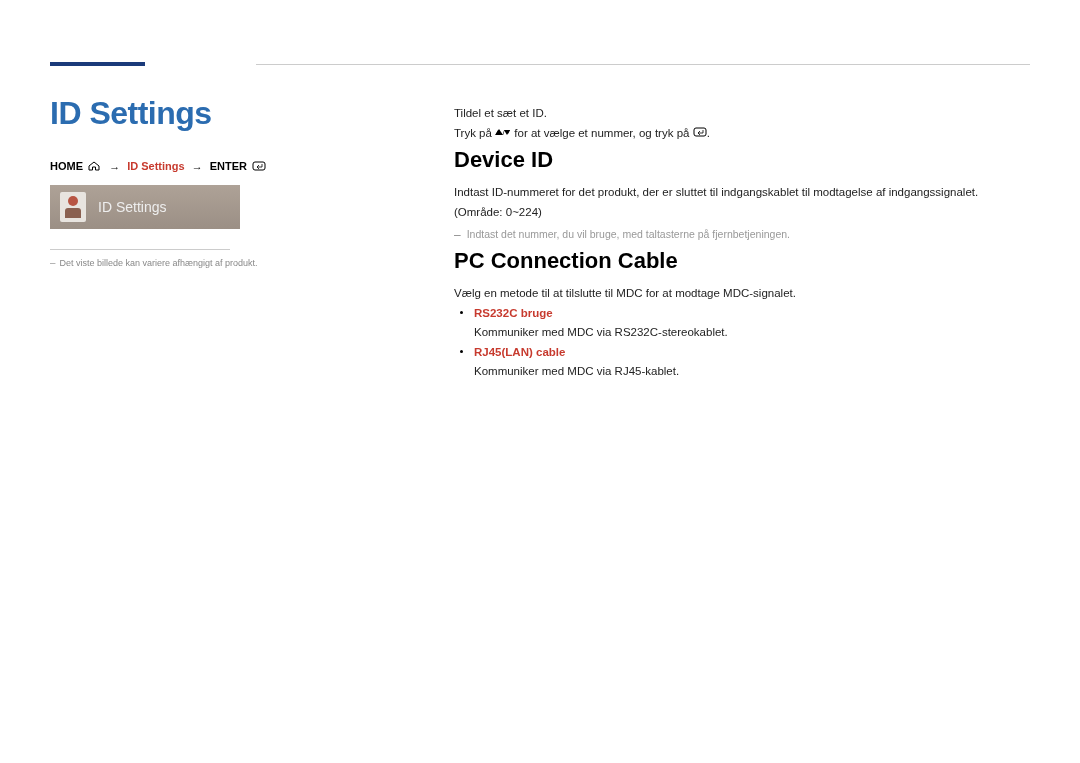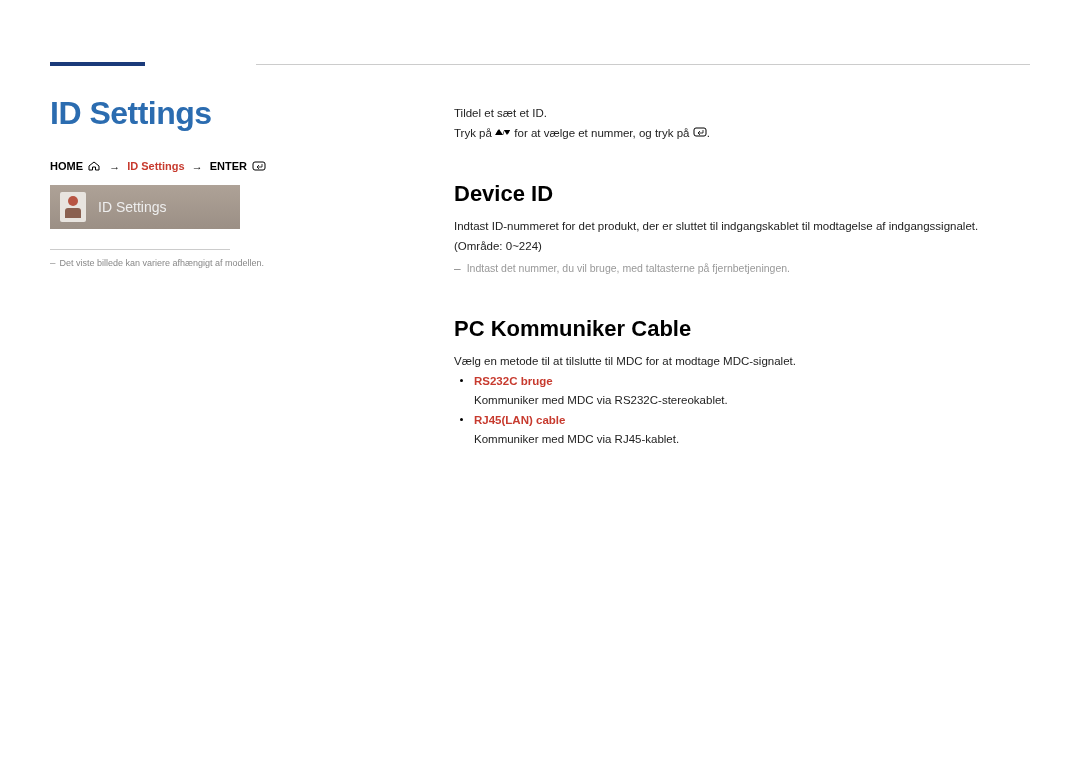--- a/index.html
+++ b/index.html
@@ -138,21 +138,21 @@
       line-height: 1.7;
     }
     .body-text .inline-icon {
       display: inline-block;
       vertical-align: middle;
     }
     .section-heading {
       font-size: 22px;
       font-weight: bold;
       color: #000;
-      margin-top: 38px;
+      margin-top: 4px;
       margin-bottom: 10px;
     }
     .sub-note {
       font-size: 10.5px;
       color: #999;
       line-height: 1.6;
       margin-top: 4px;
     }
     .sub-note .dash {
       font-family: monospace;
@@ -216,21 +216,21 @@
       </span>
     </div>
 
     <div class="screenshot-box">
       <div class="screenshot-icon-wrap"></div>
       <div class="screenshot-label">ID Settings</div>
     </div>
 
     <div class="left-divider"></div>
     <div class="left-note">
-      <span class="left-note-dash">―</span><span>Det viste billede kan variere afhængigt af modellen.</span>
+      <span class="left-note-dash">―</span><span>Det viste billede kan variere afhængigt af produkt.</span>
     </div>
   </div>
 
   <div class="right-col">
     <div class="body-text">Tildel et sæt et ID.</div>
     <div class="body-text">
       <span>Tryk på </span><span class="inline-icon"><svg width="16" height="10" viewBox="0 0 16 10">
             <path d="M4 8 L0 8 L4 2 L8 8 Z" fill="#000"></path>
             <path d="M8 2 L12 2 L16 8 L12 2 Z" fill="#000"></path>
             <path d="M5 7 L1 7 L3 3 Z M11 3 L15 3 L13 7 Z" fill="#000"></path>
@@ -242,21 +242,21 @@
             <path d="M10 3 L10 6 L5 6 M5 6 L7 4 M5 6 L7 8" fill="none" stroke="#000" stroke-width="0.8"></path>
           </svg></span><span>.</span>
     </div>
 
     <h2 class="section-heading">Device ID</h2>
     <div class="body-text">Indtast ID-nummeret for det produkt, der er sluttet til indgangskablet til modtagelse af indgangssignalet. (Område: 0~224)</div>
     <div class="sub-note">
       <span class="dash">―</span><span>Indtast det nummer, du vil bruge, med taltasterne på fjernbetjeningen.</span>
     </div>
 
-    <h2 class="section-heading">PC Kommuniker Cable</h2>
+    <h2 class="section-heading">PC Connection Cable</h2>
     <div class="body-text">Vælg en metode til at tilslutte til MDC for at modtage MDC-signalet.</div>
 
     <div class="bullet-item">
       <span class="dot"></span>
       <span class="bullet-title">RS232C bruge</span>
       <span class="bullet-desc">Kommuniker med MDC via RS232C-stereokablet.</span>
     </div>
     <div class="bullet-item">
       <span class="dot"></span>
       <span class="bullet-title">RJ45(LAN) cable</span>

